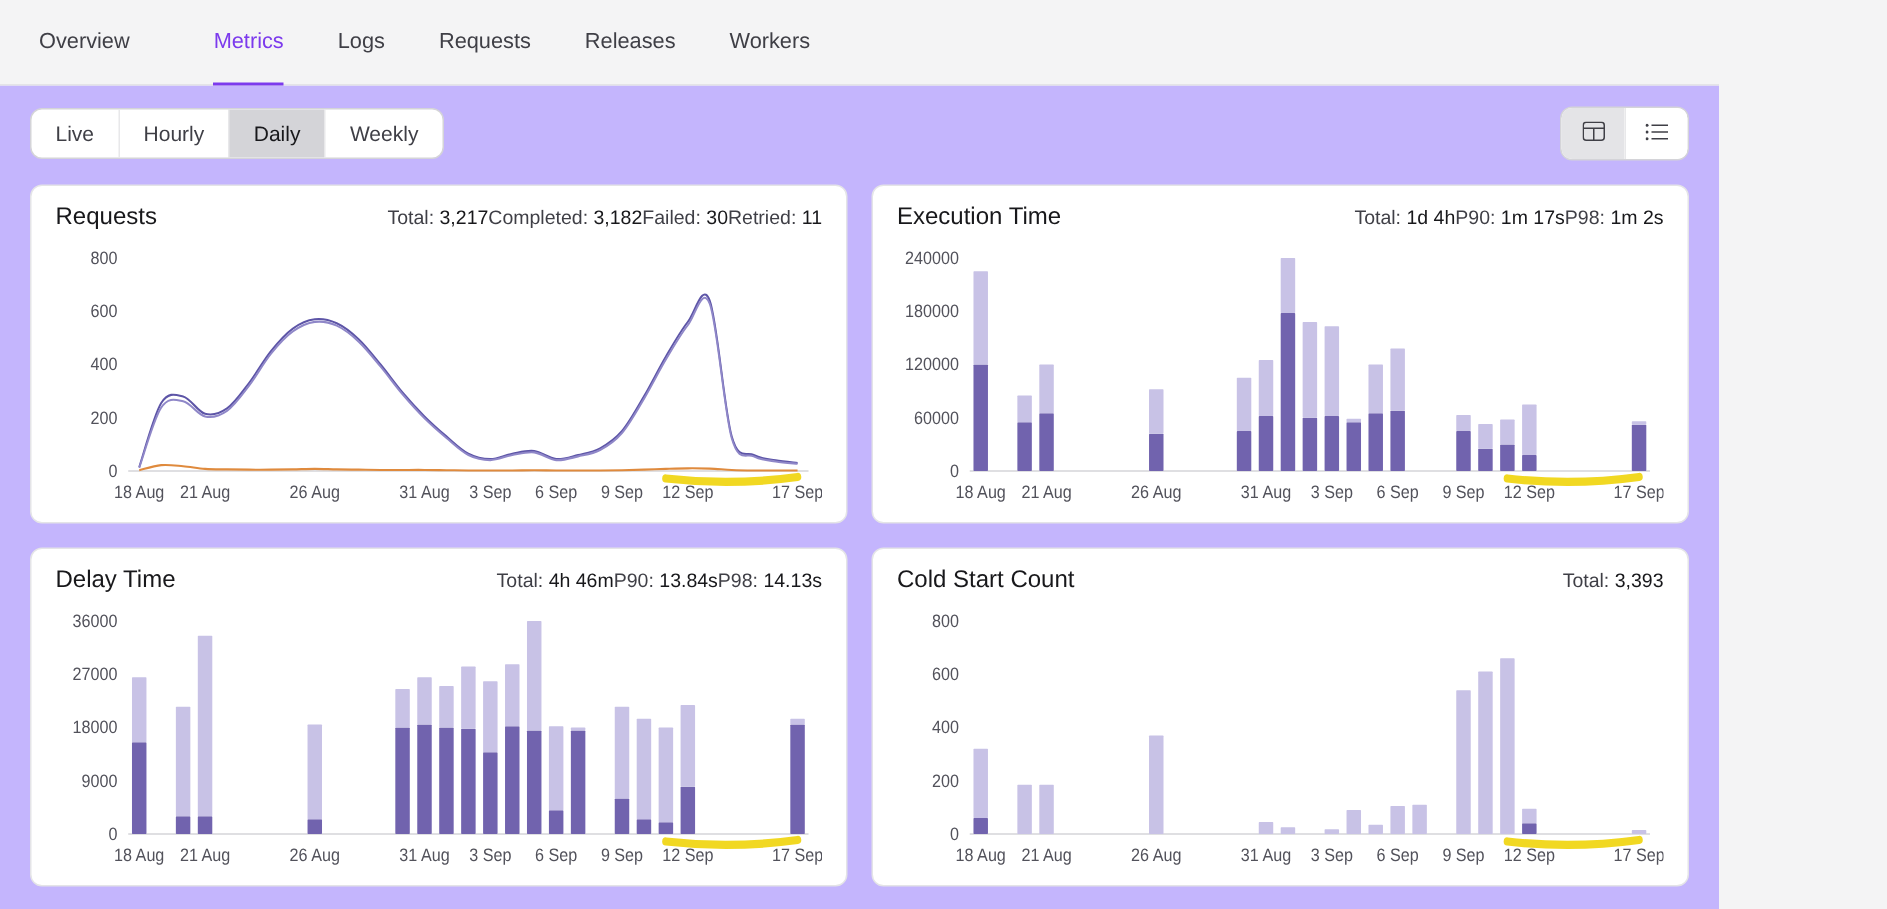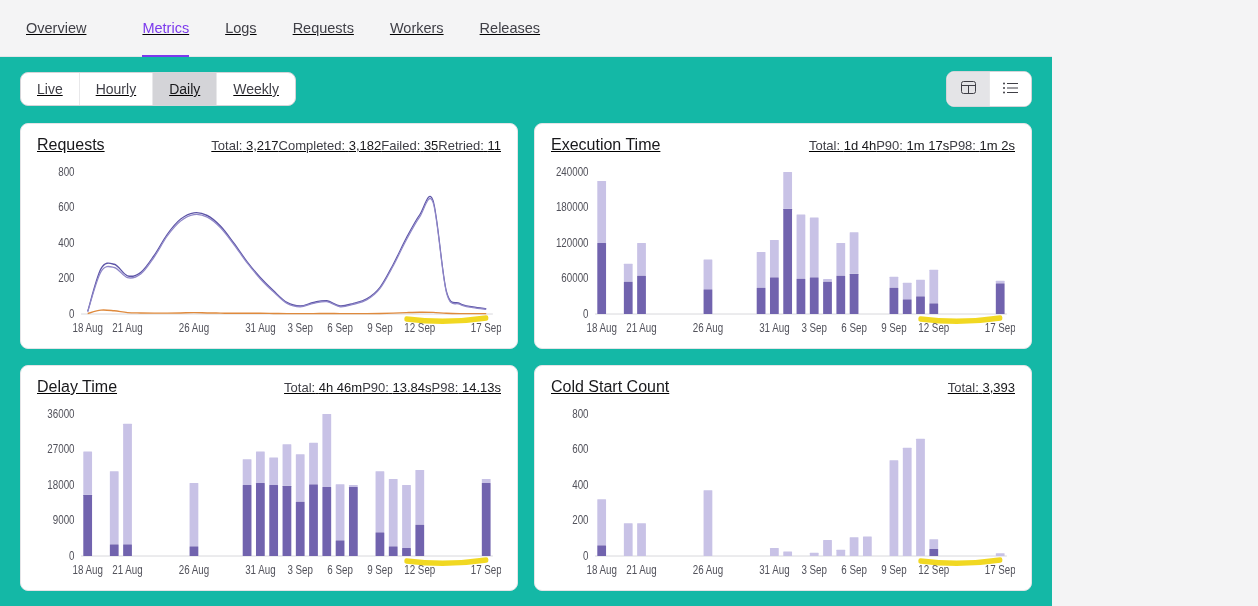--- a/index.html
+++ b/index.html
@@ -1,18 +1,18 @@
 <!DOCTYPE html>
 <html><head>
 <meta charset="utf-8">
 <style>
   * { margin:0; padding:0; box-sizing:border-box; }
   html,body { background:#f4f4f5; }
   body { font-family:"Liberation Sans", sans-serif; }
-  .page { width:1052px; height:606px; position:relative; background:#14b8a6; overflow:hidden;text-decoration:underline; }
+  .page { width:1146px; height:606px; position:relative; background:#c4b5fd; overflow:hidden; }
 
   .nav { display:flex; gap:36px; padding:0 26px; border-bottom:1px solid #e4e4e7; height:57px; align-items:stretch; background:#f4f4f5; }
   .nav-item { display:flex; align-items:center; font-size:14.5px; color:#3f3f46; cursor:pointer; border-bottom:2px solid transparent; margin-bottom:-1px; }
   .nav-item.active { color:#7c3aed; border-bottom-color:#7c3aed;margin-left:20px; }
 
   .toolbar { display:flex; justify-content:space-between; align-items:center; padding:14px 20px 0; }
   .segroup { display:flex; border:1px solid #d4d4d8; border-radius:8px; overflow:hidden; background:#fff; }
   .segbtn { padding:8px 16px; font-size:14px; color:#3f3f46; background:transparent; border:none; border-left:1px solid #e8e8ea; cursor:pointer; font-family:inherit; }
   .segbtn:first-child { border-left:none;text-align:center; }
   .segbtn.active { background:#d4d4d8; color:#18181b;text-align:center; }
@@ -40,22 +40,22 @@
 </head>
 <body>
 
 <div class="page">
 
   <div class="nav">
     <div class="nav-item">Overview</div>
     <div class="nav-item active">Metrics</div>
     <div class="nav-item">Logs</div>
     <div class="nav-item">Requests</div>
+    <div class="nav-item">Releases</div>
     <div class="nav-item">Workers</div>
-    <div class="nav-item">Releases</div>
   </div>
 
   <div class="toolbar">
     <div class="segroup">
       <button class="segbtn">Live</button>
       <button class="segbtn">Hourly</button>
       <button class="segbtn active">Daily</button>
       <button class="segbtn">Weekly</button>
     </div>
     <div class="viewgroup">
@@ -84,21 +84,21 @@
   </div>
 
   <div class="grid">
 
     <div class="card">
       <div class="card-head">
         <div class="card-title">Requests</div>
         <div class="stats">
           <span class="stat"><span class="stat-label">Total:</span> <span class="stat-value">3,217</span></span>
           <span class="stat"><span class="stat-label">Completed:</span> <span class="stat-value">3,182</span></span>
-          <span class="stat"><span class="stat-label">Failed:</span> <span class="stat-value">35</span></span>
+          <span class="stat"><span class="stat-label">Failed:</span> <span class="stat-value">30</span></span>
           <span class="stat"><span class="stat-label">Retried:</span> <span class="stat-value">11</span></span>
         </div>
       </div>
       <div class="chart">
           <svg viewBox="0 0 569 178" preserveAspectRatio="none">
             <text x="46" y="156" text-anchor="end" class="tick">0</text>
             <text x="46" y="120.5" text-anchor="end" class="tick">200</text>
             <text x="46" y="85" text-anchor="end" class="tick">400</text>
             <text x="46" y="49.5" text-anchor="end" class="tick">600</text>
             <text x="46" y="14" text-anchor="end" class="tick">800</text>

